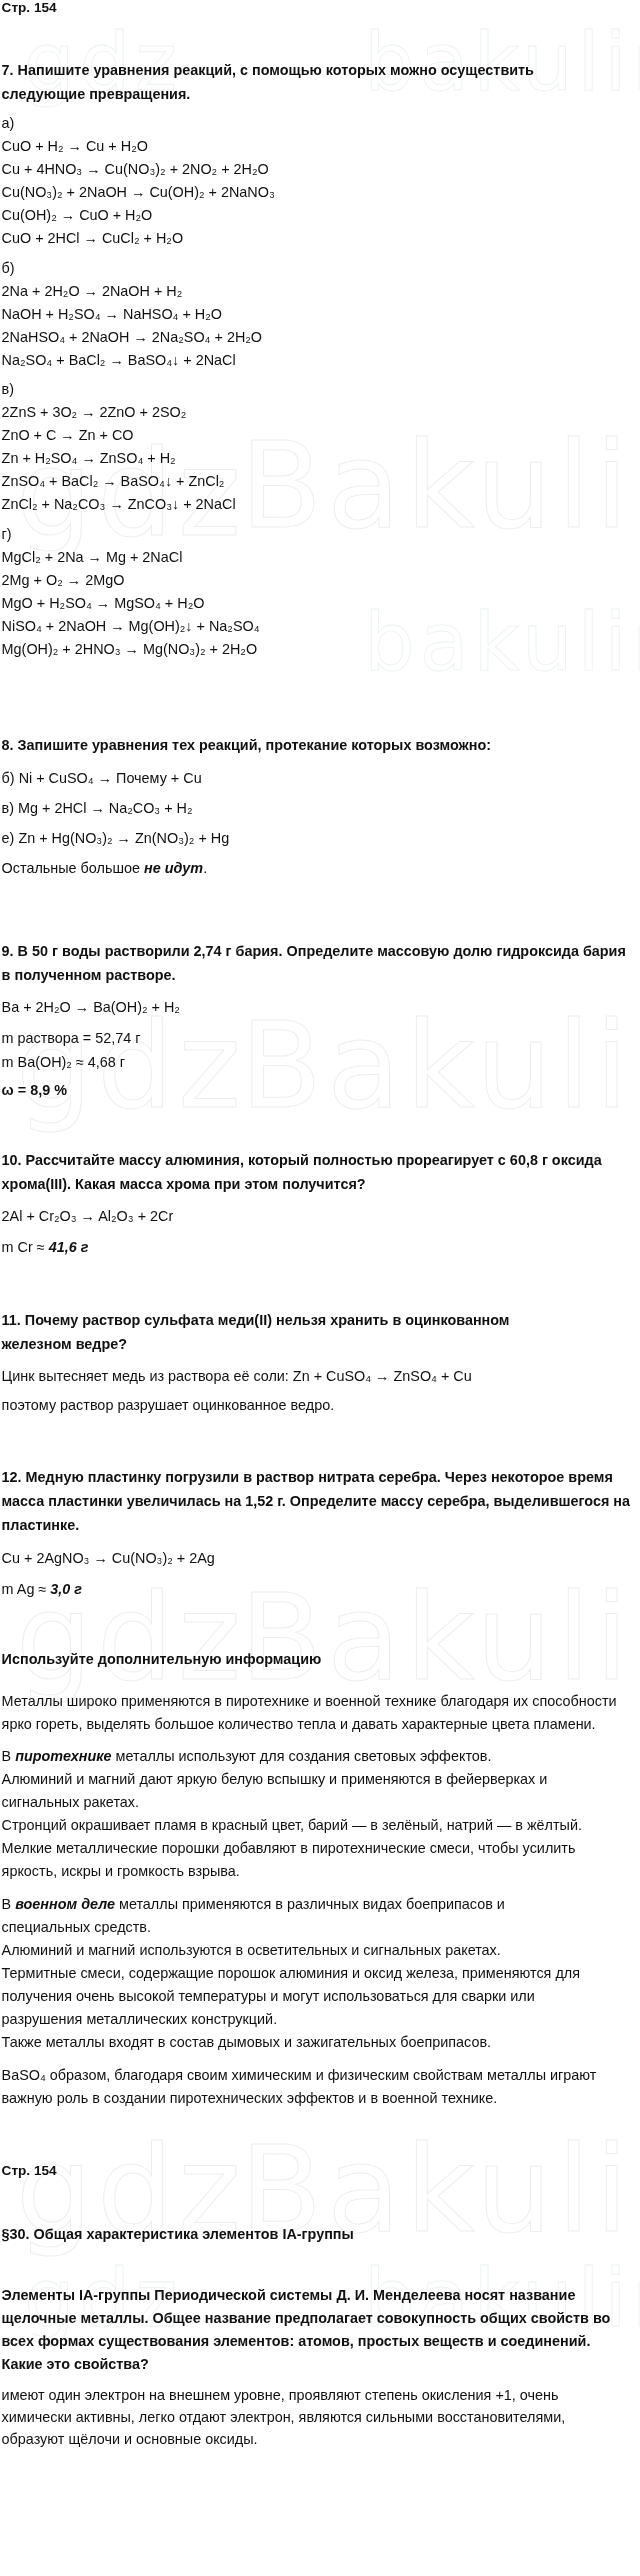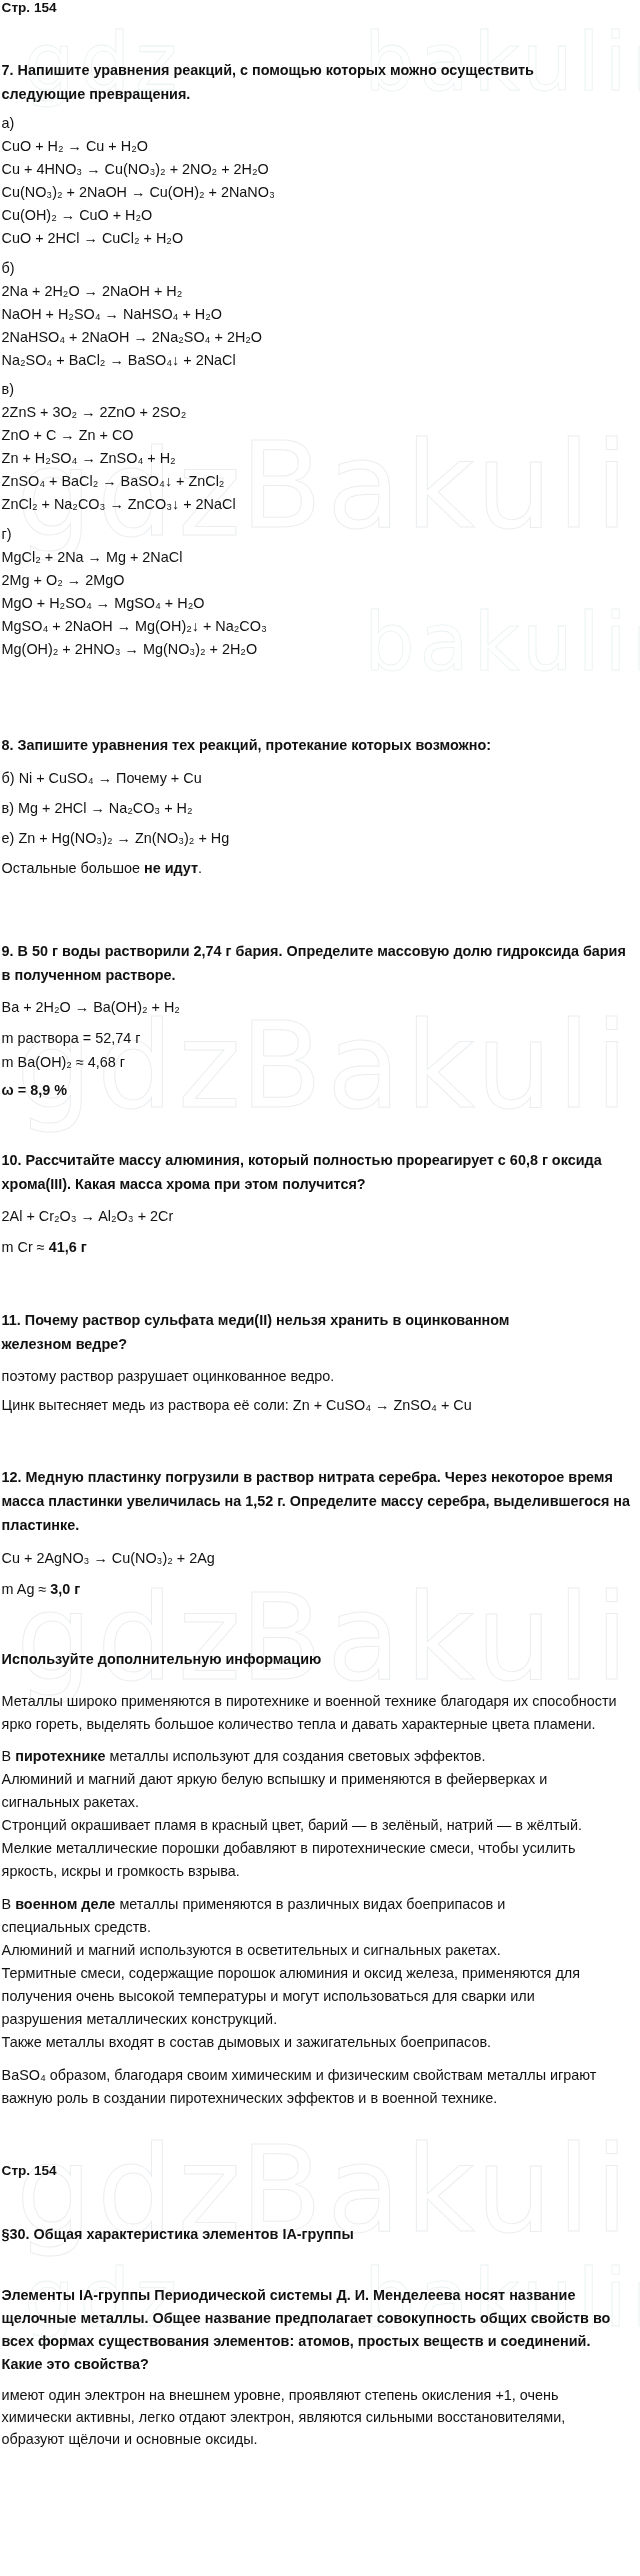--- a/index.html
+++ b/index.html
@@ -13,21 +13,21 @@
     color: transparent; -webkit-text-stroke: 1px #ebeef0; letter-spacing: 4.8px; white-space: nowrap;
   }
   .wm.small { font-size: 80px; -webkit-text-stroke: 0.8px #eaf1f2; }
   .page { position: relative; z-index: 1; padding: 0 1.6px; }
   .pagenum { font-weight: bold; font-size: 13.6px; line-height: 16px; margin: 0; }
   .q { font-weight: bold; font-size: 14.4px; line-height: 24px; margin: 0; }
   .ln { font-size: 14.4px; line-height: 23px; margin: 0; white-space: nowrap; }
   .p { font-size: 14.4px; line-height: 24px; margin: 0; }
   .gap-s { height: 6.4px; }
   .center-title { font-weight: bold; font-size: 14.4px; line-height: 24px; margin: 0; padding-left: 57px; }
-  b { font-weight: bold; }
+  b { font-weight: bold; font-style: italic; }
 </style>
 </head>
 <body>
 
 <div class="wm-layer">
   <div class="wm small" style="left:24px;top:16px">gdz</div>
   <div class="wm small" style="left:364px;top:16px">bakulin</div>
   <div class="wm" style="left:16px;top:424px">gdz</div>
   <div class="wm" style="left:240px;top:416px">Bakulin</div>
   <div class="wm small" style="left:364px;top:596px">bakulin</div>
@@ -72,21 +72,21 @@
       <p class="ln">Zn + H₂SO₄ → ZnSO₄ + H₂</p>
       <p class="ln">ZnSO₄ + BaCl₂ → BaSO₄↓ + ZnCl₂</p>
       <p class="ln">ZnCl₂ + Na₂CO₃ → ZnCO₃↓ + 2NaCl</p>
     </div>
     <div class="gap-s"></div>
     <div>
       <p class="ln">г)</p>
       <p class="ln">MgCl₂ + 2Na → Mg + 2NaCl</p>
       <p class="ln">2Mg + O₂ → 2MgO</p>
       <p class="ln">MgO + H₂SO₄ → MgSO₄ + H₂O</p>
-      <p class="ln">MgSO₄ + 2NaOH → Mg(OH)₂↓ + Na₂CO₃</p>
+      <p class="ln">NiSO₄ + 2NaOH → Mg(OH)₂↓ + Na₂SO₄</p>
       <p class="ln">Mg(OH)₂ + 2HNO₃ → Mg(NO₃)₂ + 2H₂O</p>
     </div>
   </section>
 
   <div style="height:72px"></div>
 
   <section>
     <p class="q">8. Запишите уравнения тех реакций, протекание которых возможно:</p>
     <div class="gap-s"></div>
     <p class="p" style="line-height:30px">б) Ni + CuSO₄ → Почему + Cu</p>
@@ -117,22 +117,22 @@
     <p class="p" style="line-height:32px">
       <span>m Cr ≈ </span><b>41,6 г</b>
     </p>
   </section>
 
   <div style="height:45px"></div>
 
   <section>
     <p class="q" style="max-width:528px">11. Почему раствор сульфата меди(II) нельзя хранить в оцинкованном железном ведре?</p>
     <div class="gap-s"></div>
+    <p class="p" style="line-height:29px">Цинк вытесняет медь из раствора её соли: Zn + CuSO₄ → ZnSO₄ + Cu</p>
     <p class="p" style="line-height:29px">поэтому раствор разрушает оцинкованное ведро.</p>
-    <p class="p" style="line-height:29px">Цинк вытесняет медь из раствора её соли: Zn + CuSO₄ → ZnSO₄ + Cu</p>
   </section>
 
   <div style="height:45px"></div>
 
   <section>
     <p class="q" style="max-width:632px">12. Медную пластинку погрузили в раствор нитрата серебра. Через некоторое время масса пластинки увеличилась на 1,52 г. Определите массу серебра, выделившегося на пластинке.</p>
     <div class="gap-s"></div>
     <p class="p" style="line-height:29px">Cu + 2AgNO₃ → Cu(NO₃)₂ + 2Ag</p>
     <p class="p" style="line-height:32px">
       <span>m Ag ≈ </span><b>3,0 г</b>

